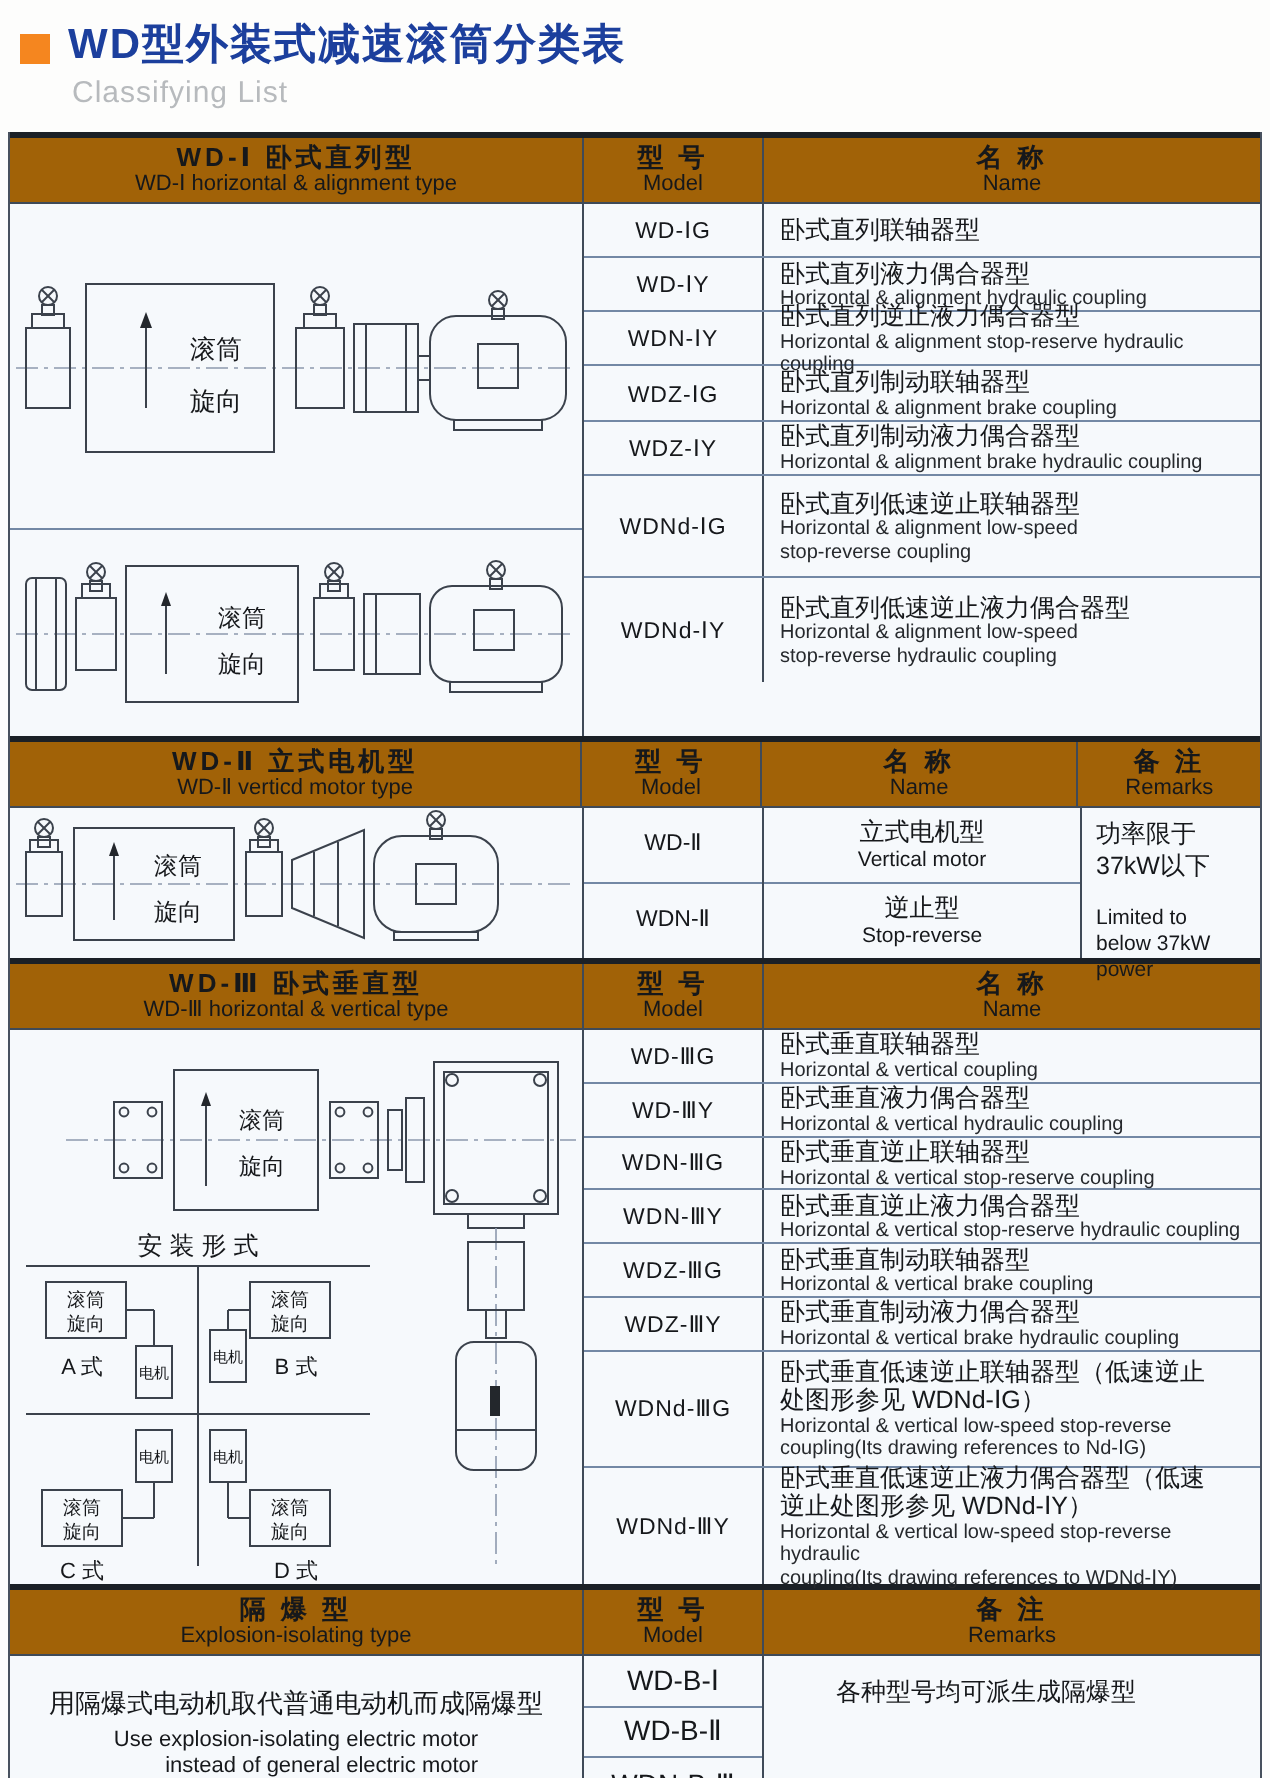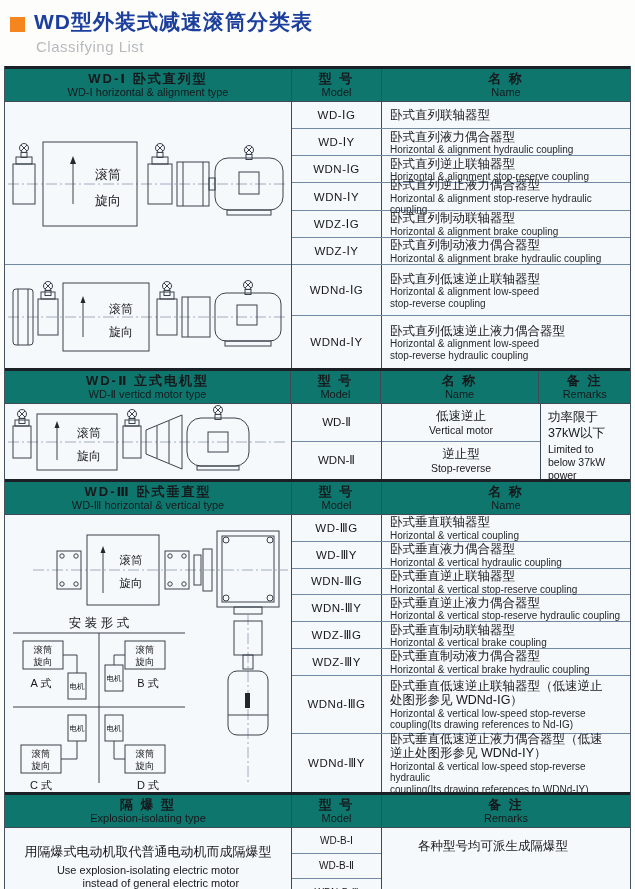--- a/index.html
+++ b/index.html
@@ -20,21 +20,21 @@
   .doc-subtitle { position: absolute; left: 36px; top: 38px; font-size: 15px; color: #b7babd; letter-spacing: 0.5px; }
 
   
   .sheet {
     position: absolute; left: 4px; top: 66px; width: 627px;
     border-left: 1px solid #48515e; border-right: 1px solid #48515e;
     border-bottom: 3px solid #1b2026;
     background: #f6f9fc;
   }
 
-  .sec-header { display: flex; background: #0f766e; border-top: 3px solid #1b2026; border-bottom: 1px solid #3f4a58; }
+  .sec-header { display: flex; background: #a16207; border-top: 3px solid #1b2026; border-bottom: 1px solid #3f4a58; }
   .hc { text-align: center; padding: 2px 0 3px; }
   .hc .cn { font-size: 13px; font-weight: 700; letter-spacing: 2px; line-height: 15px; }
   .hc .en { font-size: 11px; line-height: 12px; }
 
   .w-left  { width: 287px; }
   .w-model { width: 90px; }
   .w-name  { flex: 1; }
   .w-name2 { width: 159px; }
   .w-rem   { width: 91px; }
   .vline   { border-right: 1px solid #3f4a58; }
@@ -63,27 +63,27 @@
   .diag-cell-2 { height: 103px; }
 
   
   .stack { display: flex; flex-direction: column; }
   .s2-cell { height: 37.5px; display: flex; flex-direction: column; align-items: center; justify-content: center; text-align: right; }
   .s2-cell.top { border-bottom: 1px solid #7388a5; }
   .s2-cell .cn { font-size: 12.5px; line-height: 15px; }
   .s2-cell .en { font-size: 10.5px; line-height: 12px; }
   .rem-cell { flex: 1; padding: 5px 4px 4px 7px; }
   .rem-cell .cn { font-size: 12.5px; line-height: 16px; white-space: pre-line; }
-  .rem-cell .en { font-size: 10.5px; line-height: 13px; white-space: pre-line; margin-top: 2px; }
+  .rem-cell .en { font-size: 10.5px; line-height: 13px; white-space: pre-line; margin-top: 12px; }
 
   
   .s4-left { width: 287px; border-right: 1px solid #3f4a58; display: flex; flex-direction: column; align-items: center; justify-content: center; text-align: center; padding: 4px 8px; }
   .s4-left .cn { font-size: 13px; line-height: 18px; }
   .s4-left .en { font-size: 11px; line-height: 13px; white-space: pre-line; margin-top: 3px; text-align: right; }
-  .s4-model-cell { height: 25.67px; display: flex; align-items: center; justify-content: center; font-size: 10px; border-bottom: 1px solid #7388a5; }
+  .s4-model-cell { height: 25.67px; display: flex; align-items: center; justify-content: center; font-size: 14px; border-bottom: 1px solid #7388a5; }
   .s4-model-cell.last { border-bottom: none; }
   .s4-rem { flex: 1; padding: 10px 6px 4px 36px; }
   .s4-rem .cn { font-size: 12.5px; line-height: 16px; }
   .s4-rem .en { font-size: 11px; line-height: 14px; white-space: pre-line; margin-top: 6px; }
 
   
   svg { display: block; }
   .ln   { stroke: #3b424c; stroke-width: 1; fill: none; }
   .dark { fill: #23272c; stroke: none; }
   .cl   { stroke: #8d99ad; stroke-width: 0.8; stroke-dasharray: 11 3 2 3; fill: none; }
@@ -194,27 +194,20 @@
         <div class="cell-model">WD-ⅠG</div>
         <div class="cell-name">
           <div class="cn">卧式直列联轴器型</div>
         </div>
       </div>
       <div class="row h-s1">
         <div class="cell-model">WD-ⅠY</div>
         <div class="cell-name">
           <div class="cn">卧式直列液力偶合器型</div>
           <div class="en">Horizontal &amp; alignment hydraulic coupling</div>
-        </div>
-      </div>
-      <div class="row h-s1">
-        <div class="cell-model">WDN-ⅠG</div>
-        <div class="cell-name">
-          <div class="cn">卧式直列逆止联轴器型</div>
-          <div class="en">Horizontal &amp; alignment stop-reserve coupling</div>
         </div>
       </div>
       <div class="row h-s1">
         <div class="cell-model">WDN-ⅠY</div>
         <div class="cell-name">
           <div class="cn">卧式直列逆止液力偶合器型</div>
           <div class="en">Horizontal &amp; alignment stop-reserve hydraulic coupling</div>
         </div>
       </div>
       <div class="row h-s1">
@@ -296,21 +289,21 @@
     <div class="stack w-model vline">
       <div class="s2-cell top">
         <div class="en" style="font-size:11.5px">WD-Ⅱ</div>
       </div>
       <div class="s2-cell">
         <div class="en" style="font-size:11.5px">WDN-Ⅱ</div>
       </div>
     </div>
     <div class="stack w-name2 vline">
       <div class="s2-cell top">
-        <div class="cn">低速逆止</div>
+        <div class="cn">立式电机型</div>
         <div class="en">Vertical motor</div>
       </div>
       <div class="s2-cell">
         <div class="cn">逆止型</div>
         <div class="en">Stop-reverse</div>
       </div>
     </div>
     <div class="rem-cell">
       <div class="cn">功率限于
 37kW以下</div>

